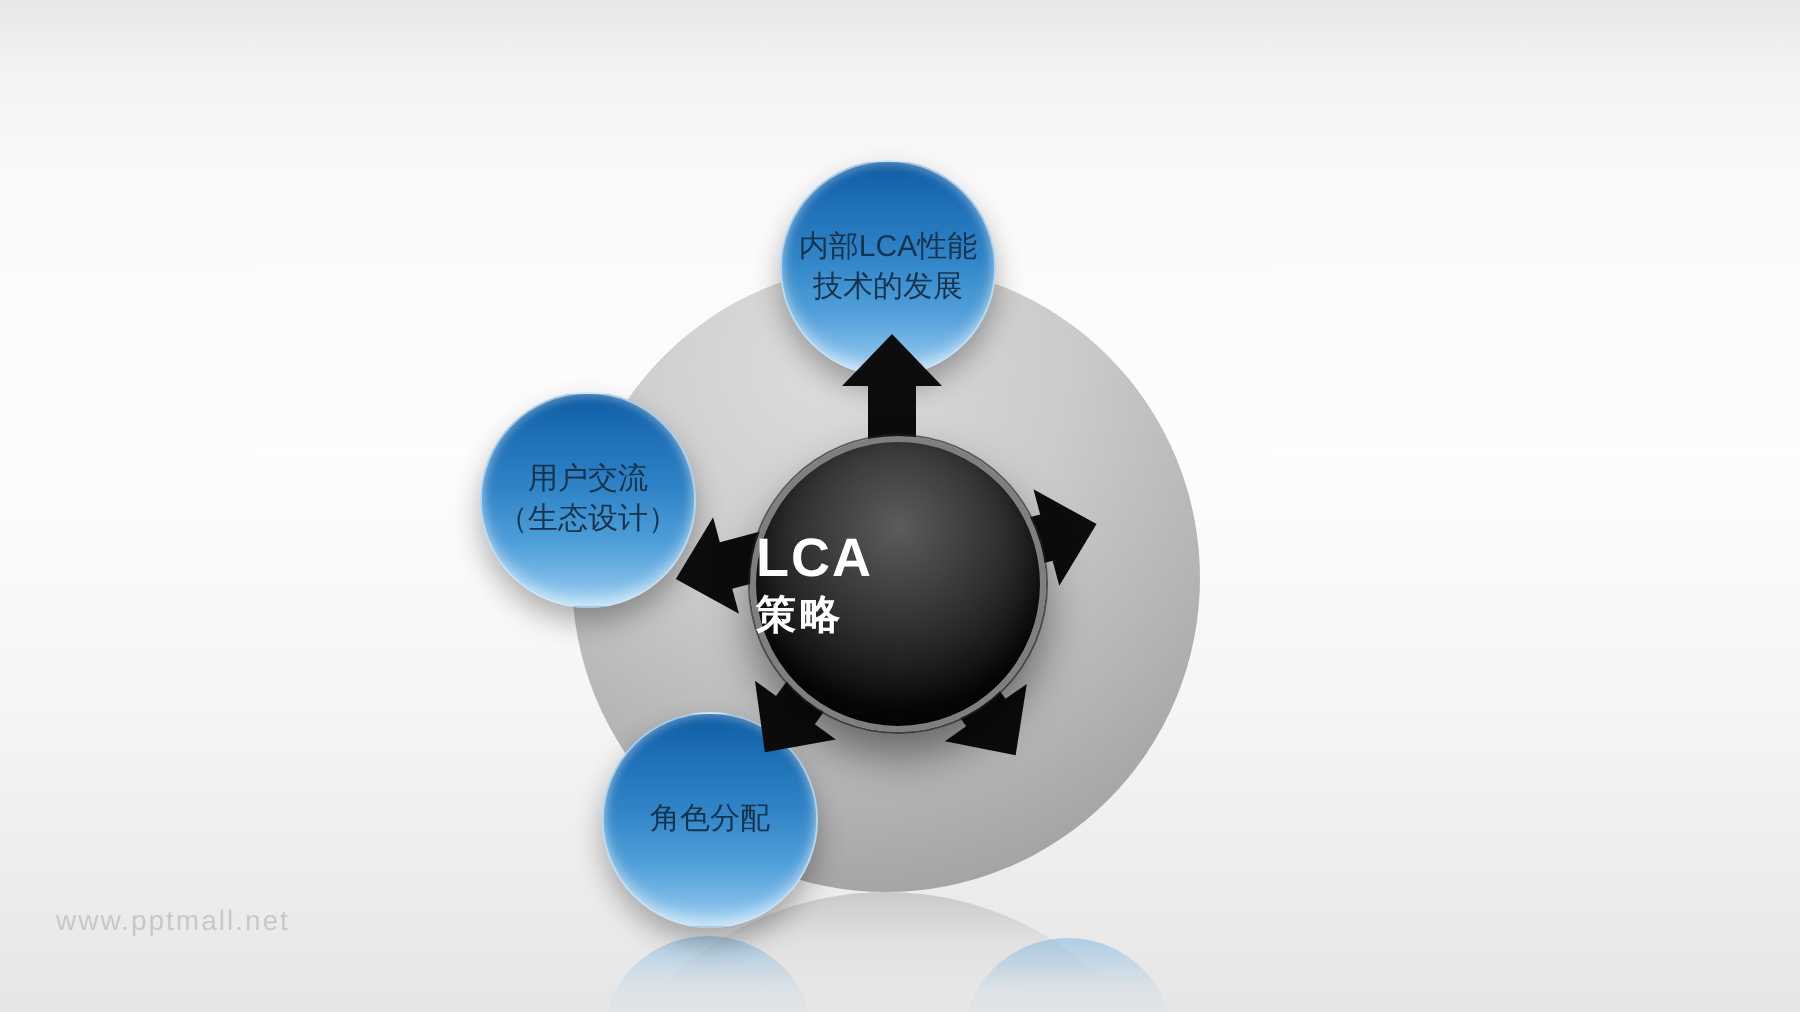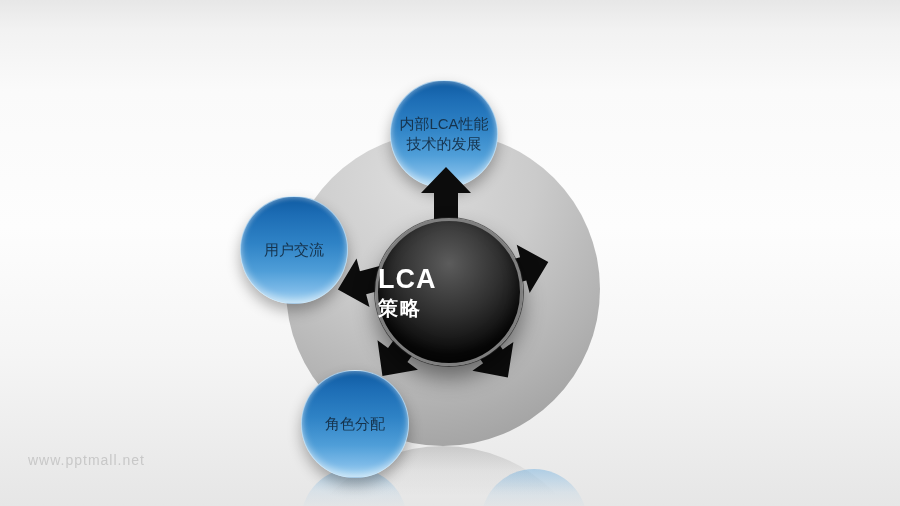--- a/index.html
+++ b/index.html
@@ -40,21 +40,21 @@
     background:linear-gradient(180deg,#0f5ba2 0%,#1c6cb4 16%,#2f83c6 44%,#4f9ed8 70%,#7cbae8 88%,#a8d5f2 100%);
     border:1px solid rgba(215,238,252,0.75);
     box-shadow:0 7px 14px rgba(0,0,0,0.30), inset 0 2px 4px rgba(255,255,255,0.22), inset 0 -3px 7px rgba(255,255,255,0.45);
     display:flex;flex-direction:column;align-items:center;justify-content:center;
     text-align:center;color:#16334d;font-size:15px;line-height:1.35;
     z-index:3;
   }
   .node-top{left:390px;top:80px;}
   .node-left{left:240px;top:196px;}
   .node-right{left:538px;top:197px;}
-  .node-bottom-left{left:301px;top:370px;}
+  .node-bottom-left{left:301px;top:356px;}
   .node-bottom-right{left:481px;top:362px;}
   .node span{display:block;white-space:nowrap;}
   .blue-reflection{
     position:absolute;width:106px;height:106px;border-radius:50%;z-index:2;
     background:linear-gradient(to bottom,rgba(80,160,220,0.38) 0%,rgba(110,180,230,0.12) 22%,rgba(120,190,235,0) 40%);
   }
   .refl-bl{left:301px;top:468px;}
   .refl-br{left:481px;top:469px;}
   
   .arrows{position:absolute;left:0;top:0;z-index:4;pointer-events:none;}
@@ -83,20 +83,21 @@
 
   <div class="gray-disc"></div>
   <div class="gray-reflection"></div>
 
   <div class="node node-top">
     <span>内部LCA性能</span>
     <span>技术的发展</span>
   </div>
   <div class="node node-left">
     <span>用户交流</span>
+    <span>（生态设计）</span>
   </div>
   <div class="node node-bottom-left">
     <span>角色分配</span>
   </div>
 
   <div class="blue-reflection refl-bl"></div>
   <div class="blue-reflection refl-br"></div>
 
   <svg class="arrows" width="900" height="506" viewBox="0 0 900 506">
     <g fill="#0c0c0c">

